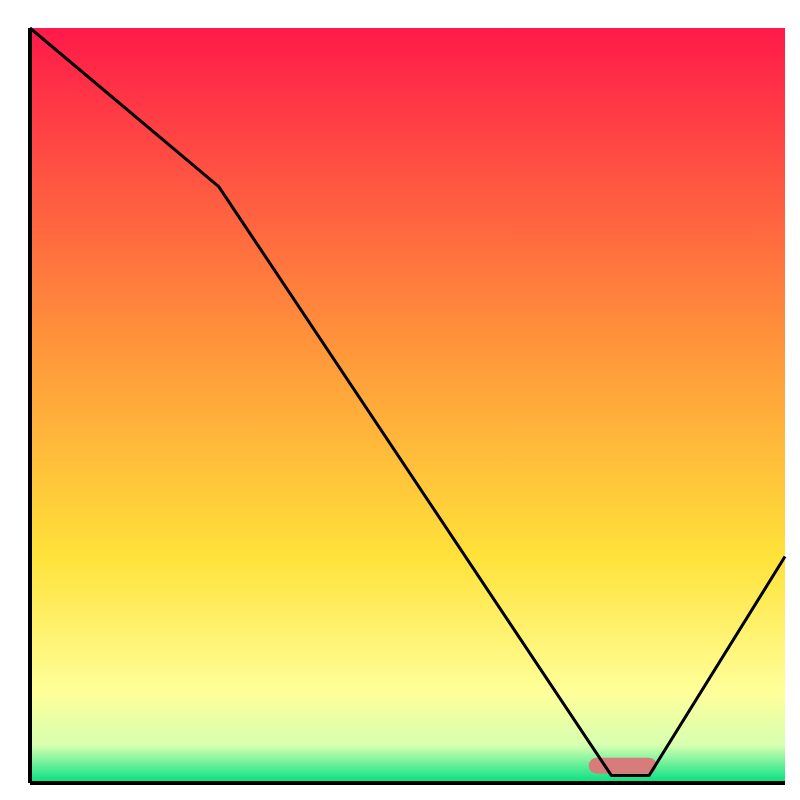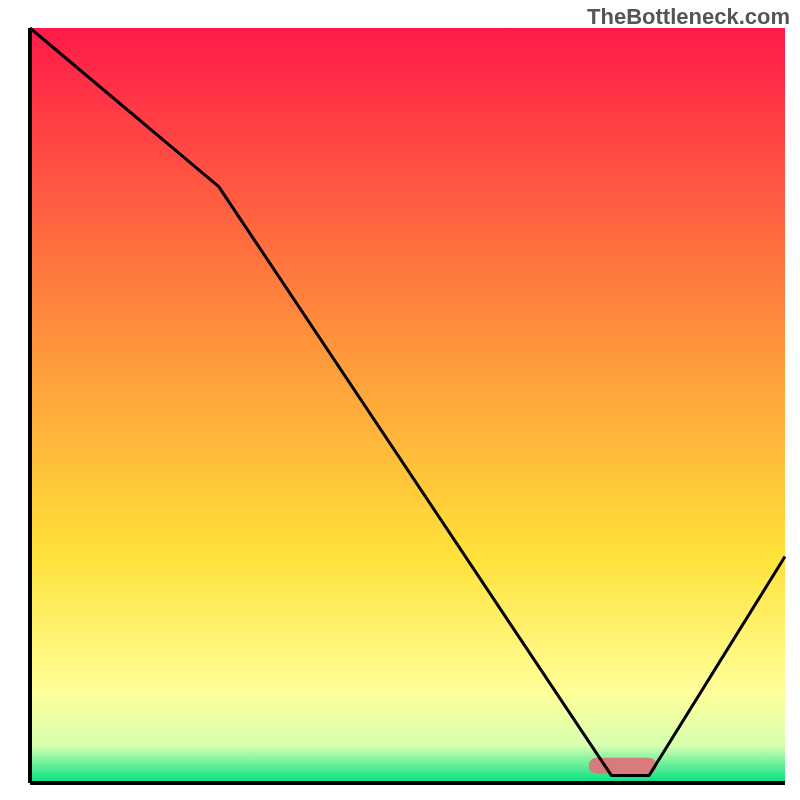--- a/index.html
+++ b/index.html
@@ -27,21 +27,20 @@
   .chart-svg {
     position: absolute;
     top: 0;
     left: 0;
   }
 </style>
 </head>
 <body>
 
 <div class="container">
-  <div class="watermark">TheBottleneck.com</div>
   <svg class="chart-svg" width="800" height="800" viewBox="0 0 800 800">
       <defs>
         <linearGradient id="bg-grad" x1="0" y1="0" x2="0" y2="1">
           <stop offset="0%" stop-color="#ff1a49"></stop>
           <stop offset="40%" stop-color="#ff8f3b"></stop>
           <stop offset="70%" stop-color="#ffe23a"></stop>
           <stop offset="88%" stop-color="#ffff9a"></stop>
           <stop offset="95%" stop-color="#d7ffb0"></stop>
           <stop offset="100%" stop-color="#00e082"></stop>
         </linearGradient>

